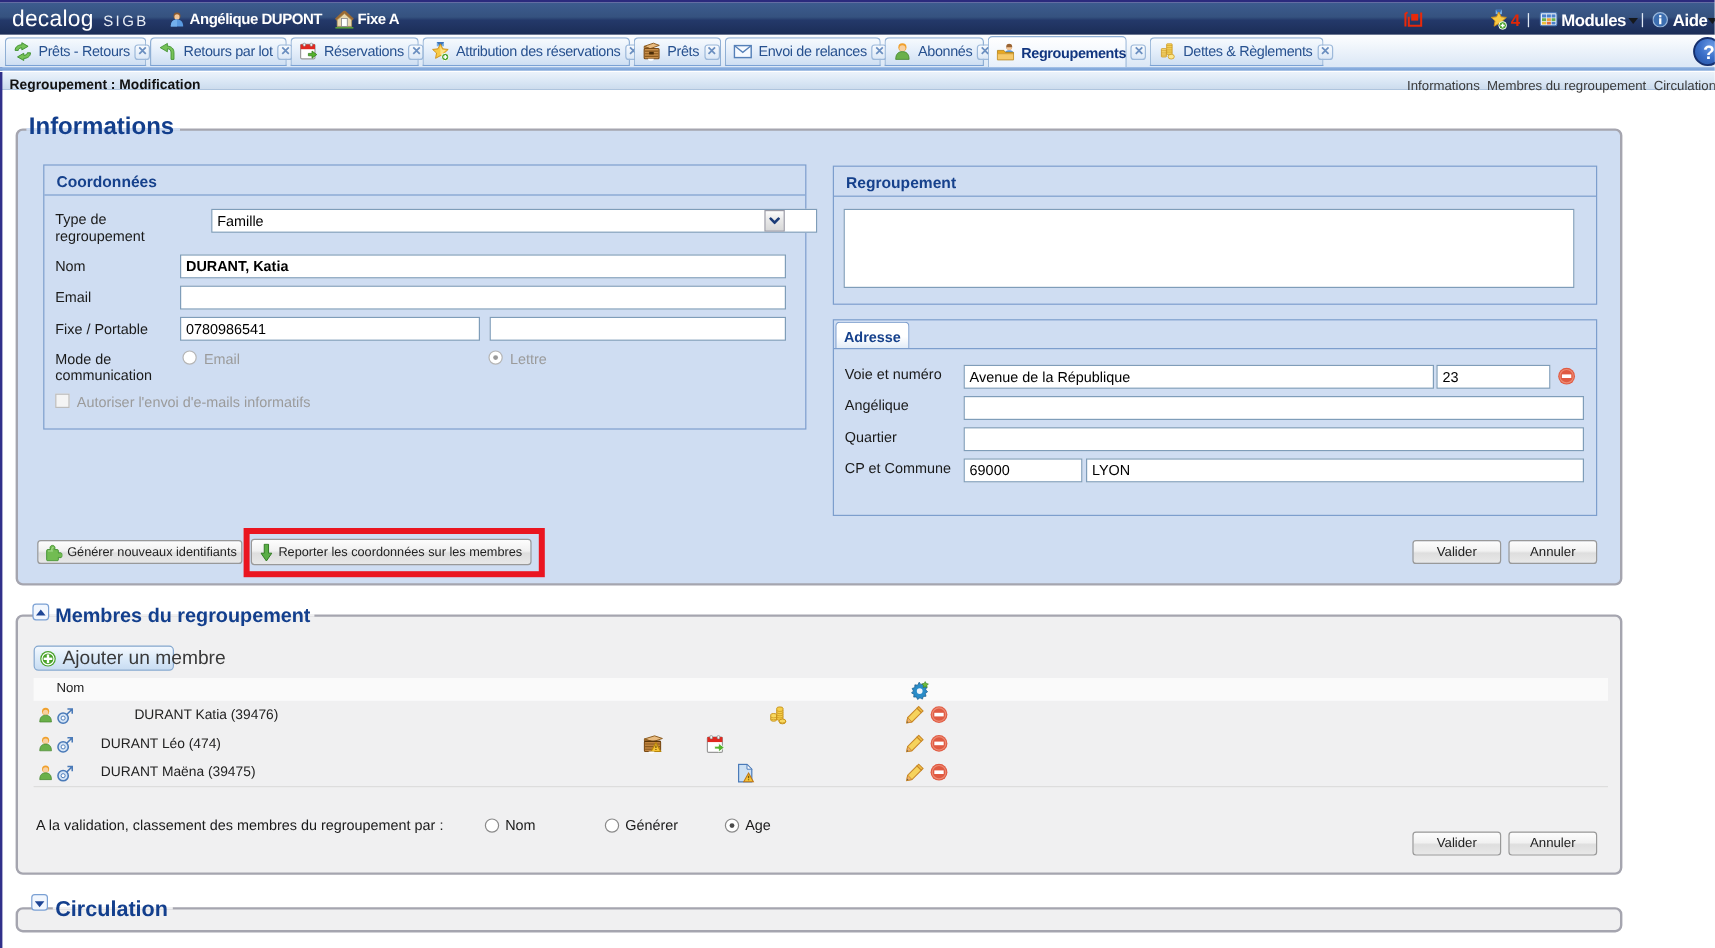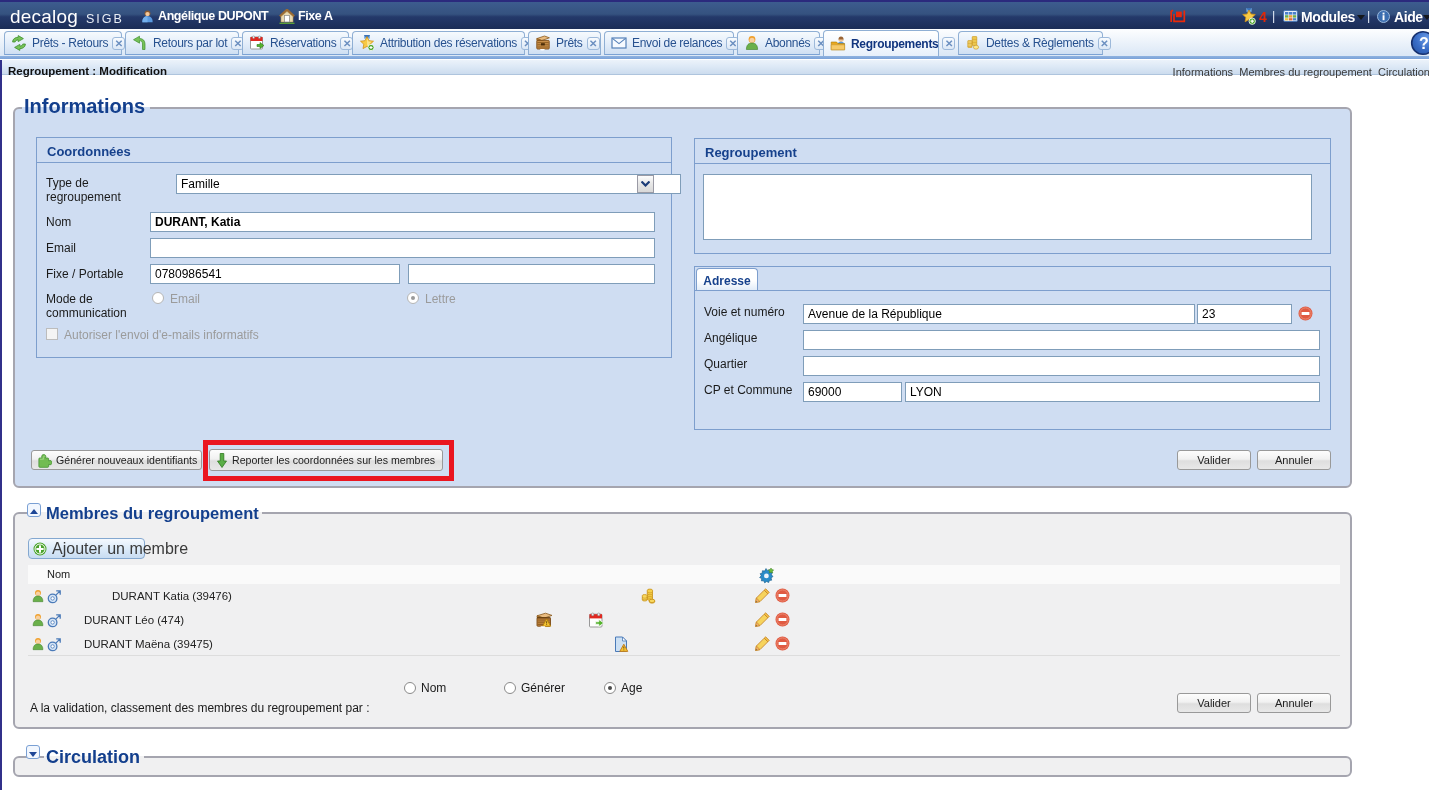--- a/index.html
+++ b/index.html
@@ -426,21 +426,21 @@
         <path d="M2.2 13 L3 13.8 L1.6 14.4 Z" fill="#555"></path>
         <path d="M10.2 2.2 L11.6 0.8 L15.2 4.4 L13.8 5.8 Z" fill="#f3c043" stroke="#c8882a" stroke-width=".9"></path>
       </svg>
     <svg class="rminus" style="position:absolute; left:747px; top:4px;" width="15" height="15" viewBox="0 0 15 15">
         <circle cx="7.5" cy="7.5" r="7" fill="#e05a42"></circle>
         <circle cx="7.5" cy="7.5" r="5.6" fill="none" stroke="#ec8a72" stroke-width="1"></circle>
         <rect x="3.6" y="6" width="7.8" height="3" fill="#fff"></rect>
       </svg>
   </div>
 
-  <div class="lbl" style="left:30px; top:681px;margin-top:20px;">A la validation, classement des membres du regroupement par :</div>
+  <div class="lbl" style="left:30px; top:681px;">A la validation, classement des membres du regroupement par :</div>
   <div class="radio dark" style="left:404px; top:682px;"></div>
   <div class="lbl" style="left:421px; top:681px;">Nom</div>
   <div class="radio dark" style="left:504px; top:682px;"></div>
   <div class="lbl" style="left:521px; top:681px;">Générer</div>
   <div class="radio dark on" style="left:604px; top:682px;"></div>
   <div class="lbl" style="left:621px; top:681px;">Age</div>
   <div class="btn" style="left:1177px; top:693px; width:74px; height:20px;">Valider</div>
   <div class="btn" style="left:1257px; top:693px; width:74px; height:20px;">Annuler</div>
 
   <div id="fs-circ" class="fs"></div>

